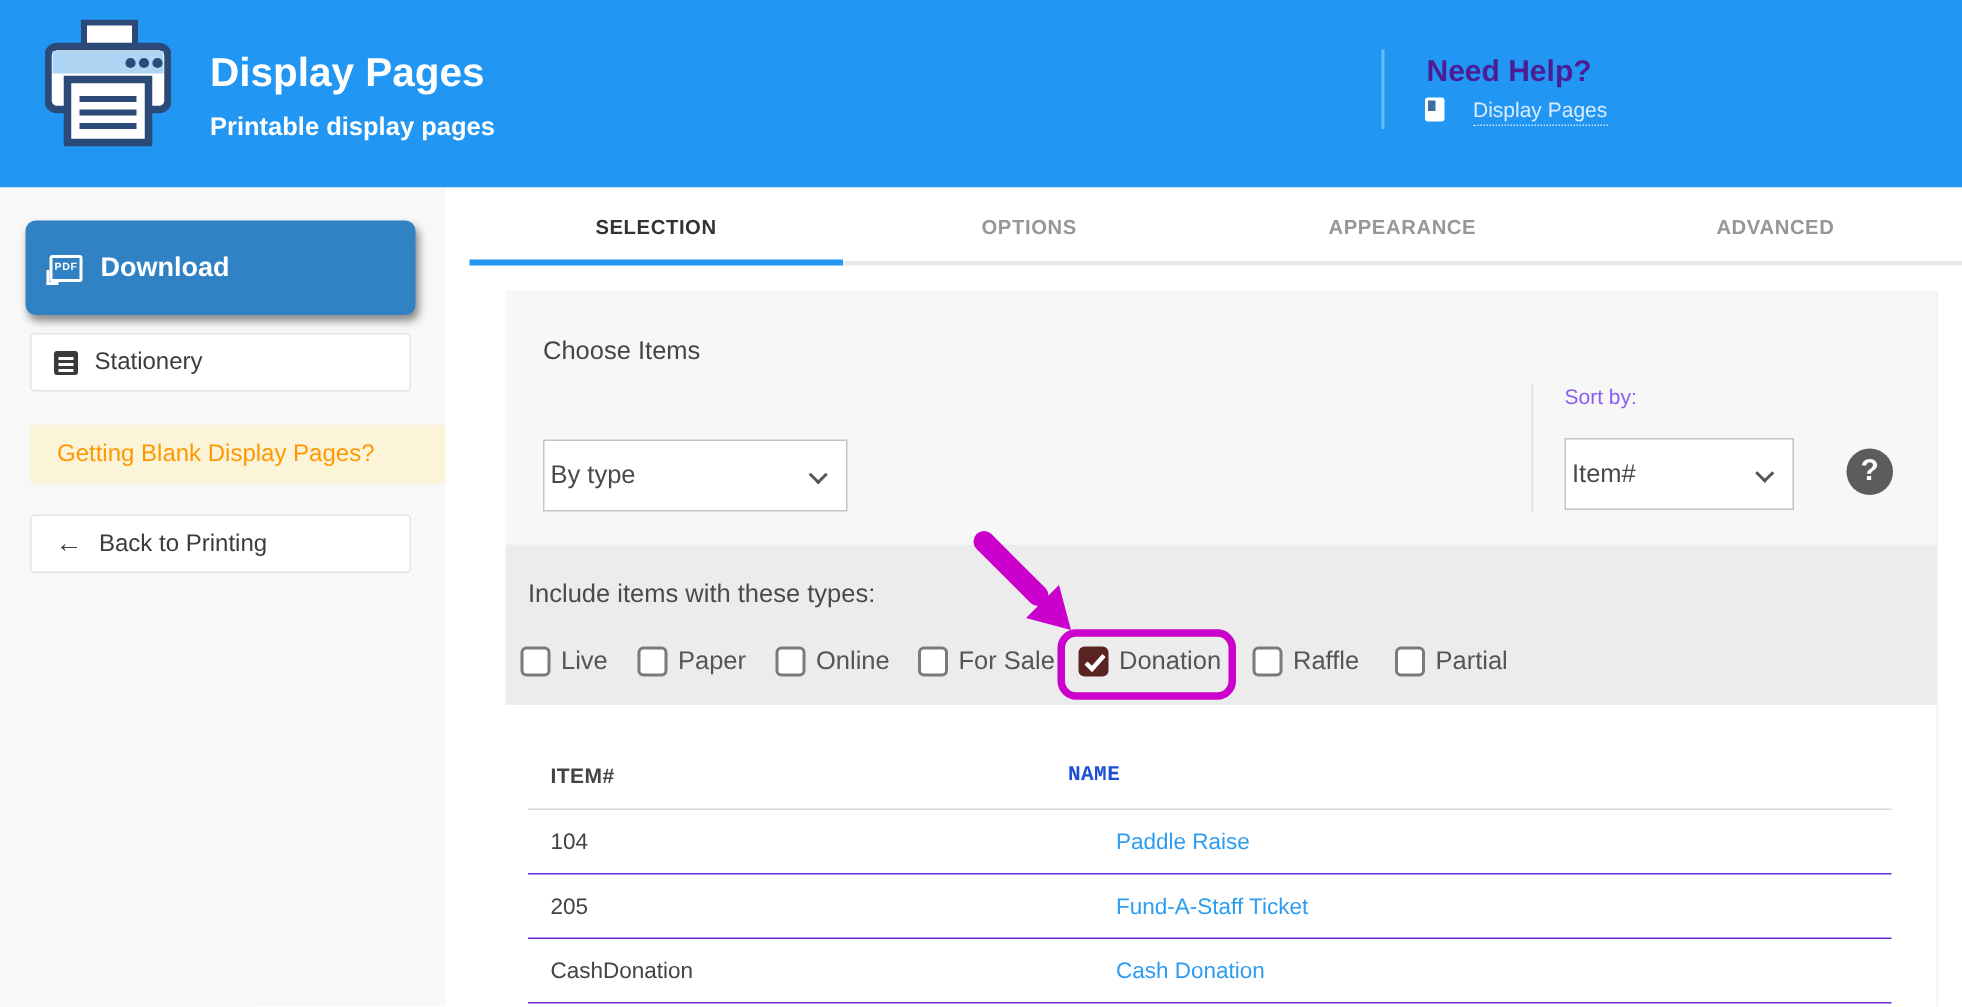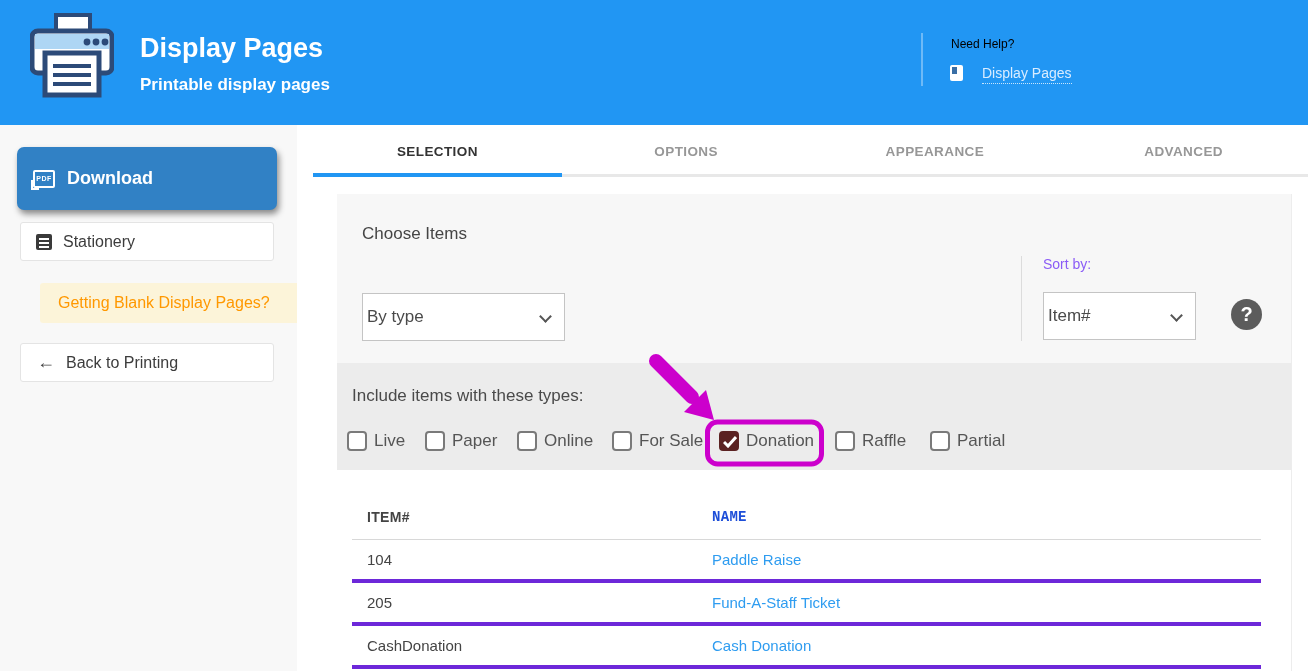--- a/index.html
+++ b/index.html
@@ -6,40 +6,40 @@
   html,body { width:1308px; height:671px; }
   body { font-family:"Liberation Sans", sans-serif; font-stretch:condensed; background:#fff; }
   #app { position:relative; width:1308px; height:671px; overflow:hidden; background:#fff; }
 
   
   .header { position:absolute; left:0; top:0; width:1308px; height:125px; background:#2196f3; }
   .printer-icon { position:absolute; left:30px; top:13px; }
   .hdr-title { position:absolute; left:140px; top:33px; font-size:27px; font-weight:700; color:#fff; }
   .hdr-sub { position:absolute; left:140px; top:75px; font-size:17px; font-weight:700; color:#fff; }
   .help-divider { position:absolute; left:921px; top:33px; width:2px; height:53px; background:rgba(255,255,255,.35); }
-  .need-help { position:absolute; left:951px; top:37px; font-size:12px; font-weight:400; color:#000000; }
+  .need-help { position:absolute; left:951px; top:37px; font-size:20px; font-weight:700; color:#4c1d95; }
   .book-icon { position:absolute; left:950px; top:65px; width:13px; height:16px; background:#fff; border-radius:2px; }
   .book-icon::after { content:""; position:absolute; left:2px; top:2px; width:5px; height:7px; background:#3a6ea5; }
   .help-link { position:absolute; left:982px; top:65px; font-size:14px; color:#d9ecff; border-bottom:1px dotted rgba(255,255,255,.75); padding-bottom:2px; cursor:pointer; }
 
   
   .sidebar { position:absolute; left:0; top:125px; width:297px; height:546px; background:#f8f8f8; }
   .btn-download { position:absolute; left:17px; top:22px; width:260px; height:63px; background:#3181c5; border-radius:7px;
     box-shadow:2px 4px 6px rgba(0,0,0,.45); display:flex; align-items:center; color:#fff; font-size:18px; font-weight:700; cursor:pointer; }
   .pdf-icon { width:22px; height:18px; border:2px solid #fff; border-radius:2px; margin:0 12px 0 16px; position:relative;
     font-size:7px; font-weight:700; color:#fff; display:flex; align-items:center; justify-content:center; letter-spacing:.5px; }
   .pdf-icon::after { content:""; position:absolute; left:-4px; bottom:-4px; width:6px; height:8px; border-left:2px solid #fff; border-bottom:2px solid #fff; }
   .side-btn { position:absolute; left:20px; width:254px; height:39px; background:#fff; border:1px solid #e4e4e4; border-radius:3px;
     display:flex; align-items:center; font-size:16px; color:#3c3c3c; cursor:pointer; }
   .btn-stationery { top:97px; }
   .stationery-icon { width:16px; height:16px; background:#3a3a3a; border-radius:2px; margin:0 11px 0 15px; position:relative; }
   .stationery-icon::after { content:""; position:absolute; left:3px; top:4px; width:10px; height:2px; background:#fff;
     box-shadow:0 4px 0 #fff, 0 8px 0 #fff; }
   .notice-blank { position:absolute; left:20px; top:158px; width:277px; height:40px; background:#fcf4d9; border-radius:3px;
-    display:flex; align-items:center; padding-left:18px; font-size:16px; color:#ff9800; cursor:pointer;margin-left:20px; }
+    display:flex; align-items:center; padding-left:18px; font-size:16px; color:#ff9800; cursor:pointer; }
   .btn-back { top:218px; }
   .back-arrow { font-size:18px; color:#444; margin:0 11px 0 16px; }
 
   .scroll-up { position:absolute; left:298px; top:149px; width:0; height:0;
     border-left:7px solid transparent; border-right:7px solid transparent; border-bottom:10px solid #a9a9a9; }
 
   
   .main { position:absolute; left:297px; top:125px; width:1011px; height:546px; background:#fff; }
   .tabbar { position:relative; height:52px; display:flex; padding-left:16px; }
   .tab { width:248.75px; display:flex; align-items:center; justify-content:center; font-size:13.5px; font-weight:700;
@@ -68,21 +68,21 @@
   .type-item.checked .checkbox { background:#5b2222; border-color:#5b2222; }
   .checkbox svg { position:absolute; left:2px; top:3px; display:none; }
   .type-item.checked .checkbox svg { display:block; }
   .type-label { margin-left:7px; font-size:17px; color:#555; }
   .ti-0{left:10px} .ti-1{left:88px} .ti-2{left:180px} .ti-3{left:275px} .ti-4{left:382px} .ti-5{left:498px} .ti-6{left:593px}
 
   .sec-table { position:relative; background:#fff; }
   .tbl { margin:0 30px 0 15px; padding-top:28px; }
   .thead { display:flex; align-items:flex-end; height:42px; padding-bottom:14px; border-bottom:1px solid #d8d8d8;
     font-size:14px; font-weight:700; color:#222; letter-spacing:.3px; }
-  .trow { display:flex; align-items:center; height:43px; border-bottom:4px solid #6d28d9; font-size:15px; }
+  .trow { display:flex; align-items:center; height:43px; border-bottom:1px solid #6d28d9; font-size:15px;gap:32px; }
   .col-item { width:360px; padding-left:15px; color:#444; }
   .col-name a, .col-name { color:#2e9cf0; text-decoration:none; cursor:pointer; }
 
   
   .overlay { position:absolute; left:0; top:0; width:1308px; height:671px; pointer-events:none; }
 </style>
 </head>
 <body>
 
 <div id="app">

